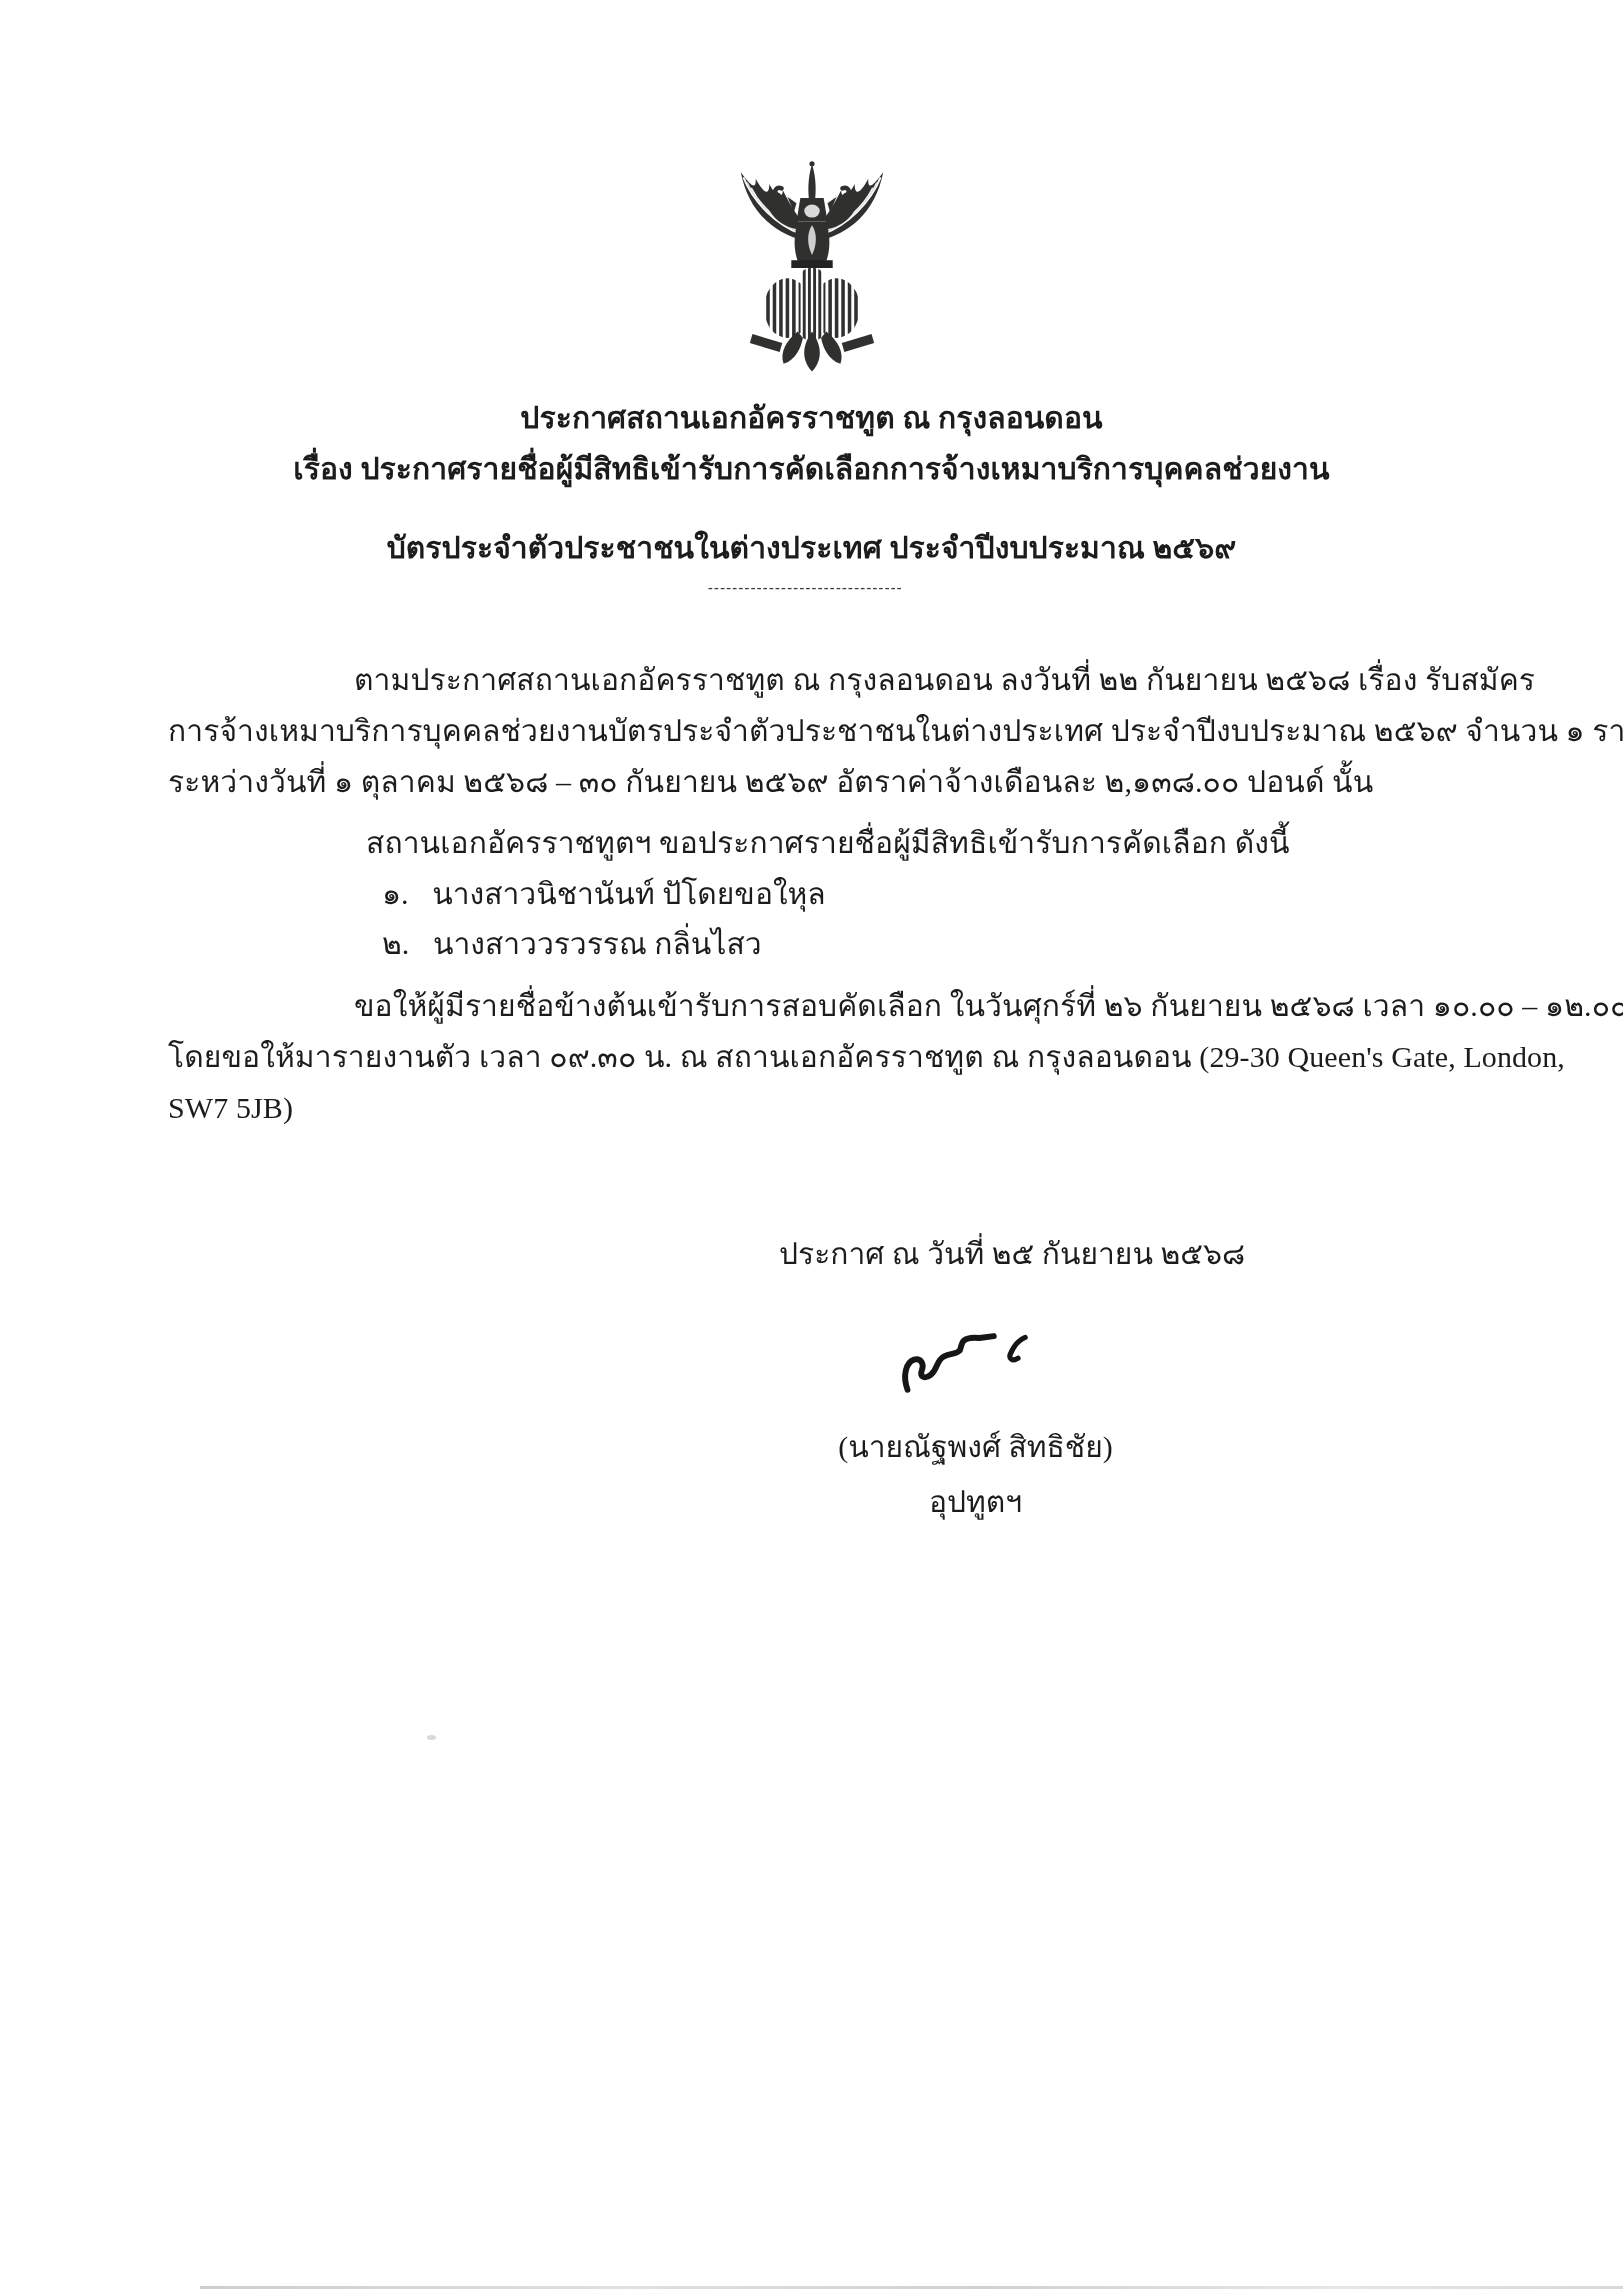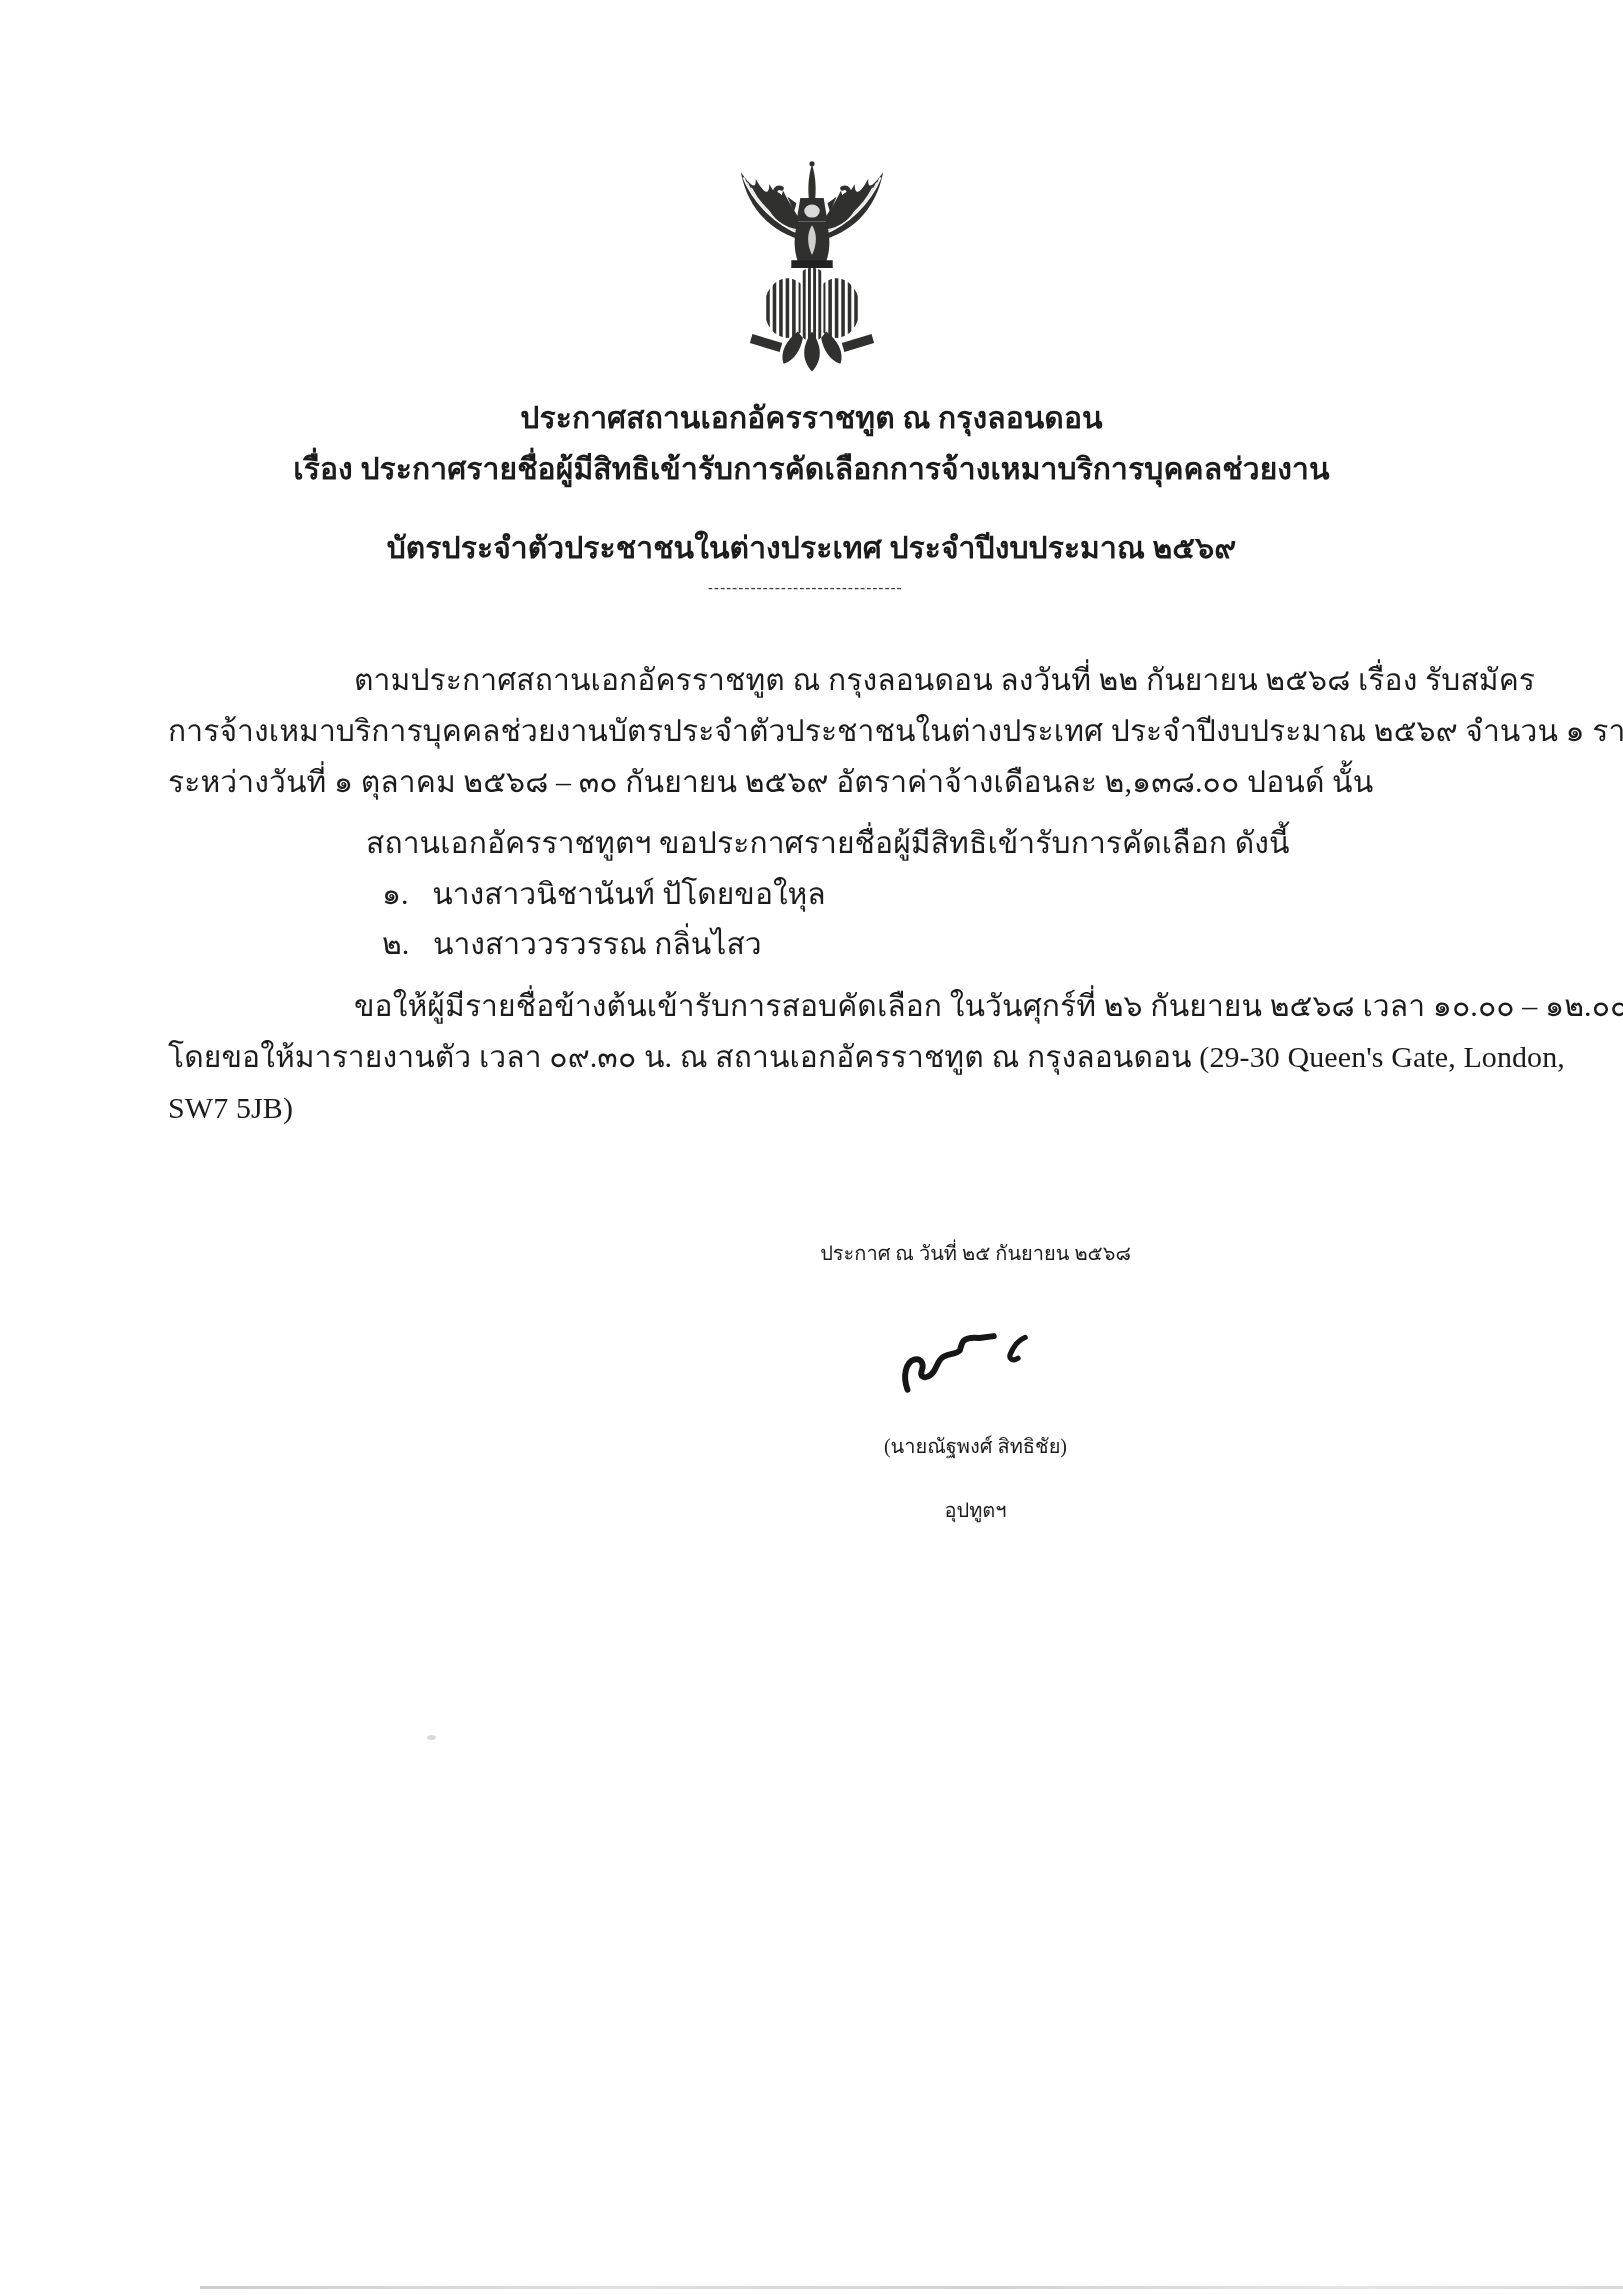--- a/index.html
+++ b/index.html
@@ -41,28 +41,28 @@
     font-weight:bold;
     white-space:nowrap;
   }
   .closing-block{
     position:absolute;
     left:779px;top:1234px;
     width:393px;
     text-align:center;
   }
   .closing-block .c-line{
-    font-size:20px;line-height:39px;white-space:nowrap;
+    font-size:30px;line-height:39px;white-space:nowrap;
   }
   .sig-wrap{
     margin:50px auto 0 auto;
     width:157px;height:85px;
   }
   .signer-name{margin-top:19px;}
-  .signer-title{margin-top:25px;}
+  .signer-title{margin-top:16px;}
   .list-row{
     position:absolute;
     display:flex;
     gap:23.6px;
     font-size:30px;line-height:39px;
     white-space:nowrap;
   }
   .artifact-dot{
     position:absolute;
     left:427px;top:1735px;

